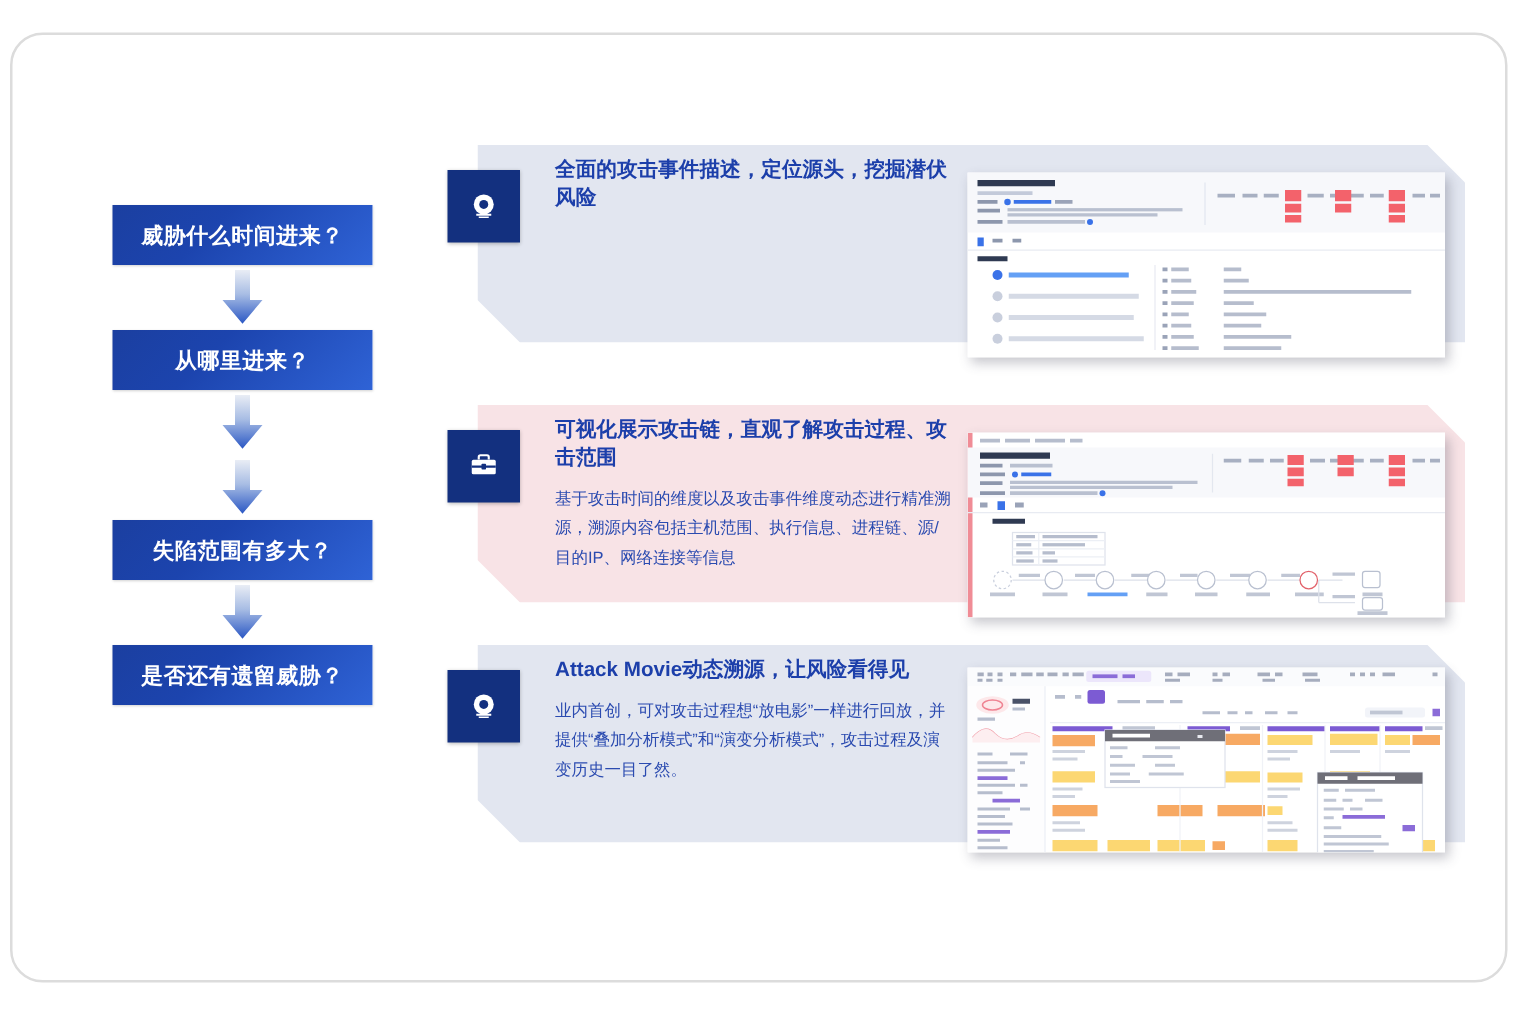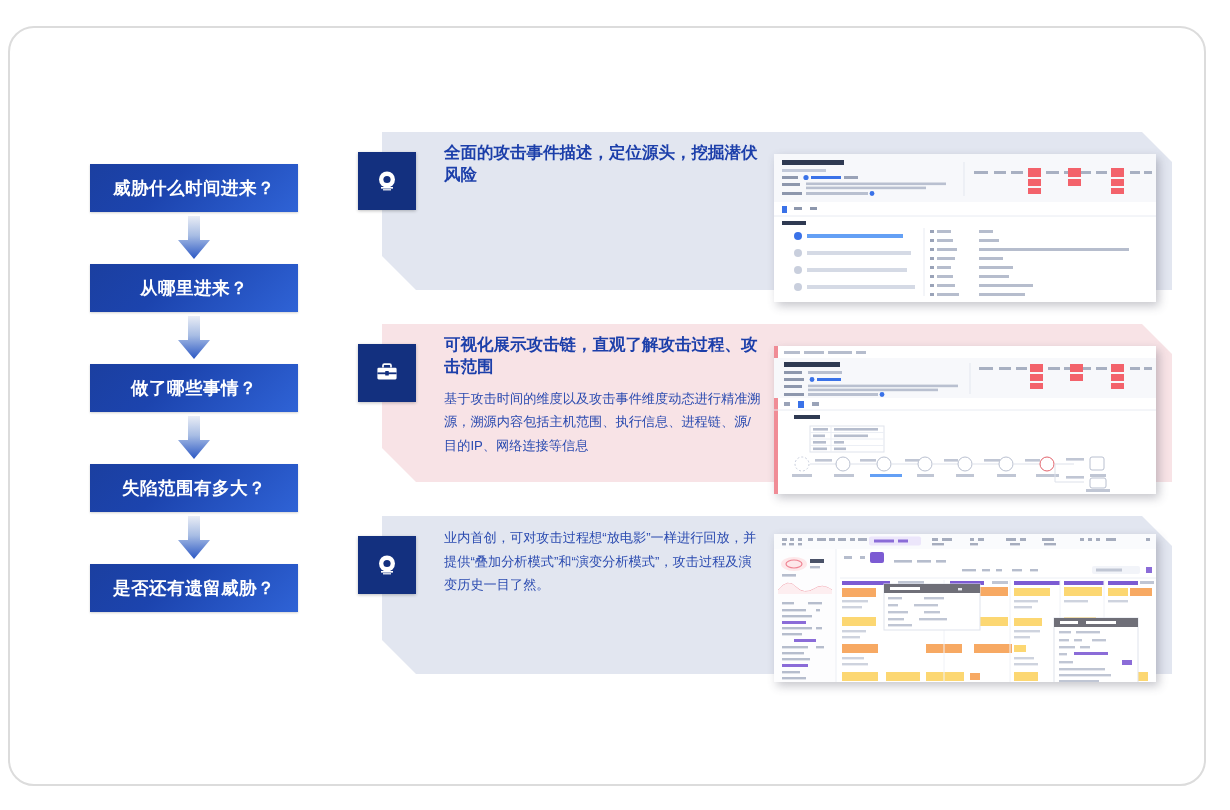--- a/index.html
+++ b/index.html
@@ -120,40 +120,39 @@
     </div>
 
     <div class="flow-box">从哪里进来？</div>
 
     <div class="flow-arrow">
       <svg width="34" height="44" viewBox="0 0 34 44" aria-hidden="true">
         <polygon points="11,0 23,0 23,24 33,24 17,43 1,24 11,24" fill="url(#ag1)"></polygon>
       </svg>
     </div>
 
-    <div class="flow-box">做了哪些事情？</div>
 
     <div class="flow-arrow">
       <svg width="34" height="44" viewBox="0 0 34 44" aria-hidden="true">
         <polygon points="11,0 23,0 23,24 33,24 17,43 1,24 11,24" fill="url(#ag1)"></polygon>
       </svg>
     </div>
 
     <div class="flow-box">失陷范围有多大？</div>
 
     <div class="flow-arrow">
       <svg width="34" height="44" viewBox="0 0 34 44" aria-hidden="true">
         <polygon points="11,0 23,0 23,24 33,24 17,43 1,24 11,24" fill="url(#ag1)"></polygon>
       </svg>
     </div>
 
     <div class="flow-box">是否还有遗留威胁？</div>
   </div>
 
-  <div class="panel" style="top:104px;">
+  <div class="panel" style="top:88px;">
     <div class="panel-bg">
       <svg class="shape" viewBox="0 0 790 158" preserveAspectRatio="none" aria-hidden="true">
         <polygon class="bg-blue" points="0,0 760,0 790,30 790,158 34,158 0,124"></polygon>
       </svg>
     </div>
 
     <div class="badge">
       <span>
         <svg width="26" height="26" viewBox="0 0 26 26" aria-hidden="true">
           <circle cx="13" cy="11.5" r="8" fill="#ffffff"></circle>
@@ -395,20 +394,21 @@
         <svg width="26" height="26" viewBox="0 0 26 26" aria-hidden="true">
           <circle cx="13" cy="11.5" r="8" fill="#ffffff"></circle>
           <circle cx="13" cy="11.5" r="3.6" fill="#13307f"></circle>
           <rect x="7" y="19" width="12" height="1.6" fill="#ffffff"></rect>
           <rect x="9" y="21.2" width="8" height="1.2" fill="#ffffff"></rect>
         </svg>
       </span>
     </div>
 
     <div class="panel-text">
+      <p class="panel-title">Attack Movie动态溯源，让风险看得见</p>
       <p class="panel-desc">业内首创，可对攻击过程想“放电影”一样进行回放，并提供“叠加分析模式”和“演变分析模式”，攻击过程及演变历史一目了然。</p>
     </div>
 
     <div class="thumb" style="left:392px;top:18px;width:382px;height:148px;">
       <svg class="thumb-inner" width="382" height="148" viewBox="0 0 382 148" aria-hidden="true">
         <rect width="382" height="148" fill="#ffffff"></rect>
 
         <rect x="0" y="0" width="382" height="15" fill="#fafbfd"></rect>
         <g fill="#a6adbe">
           <rect x="8" y="4" width="5" height="3"></rect>

